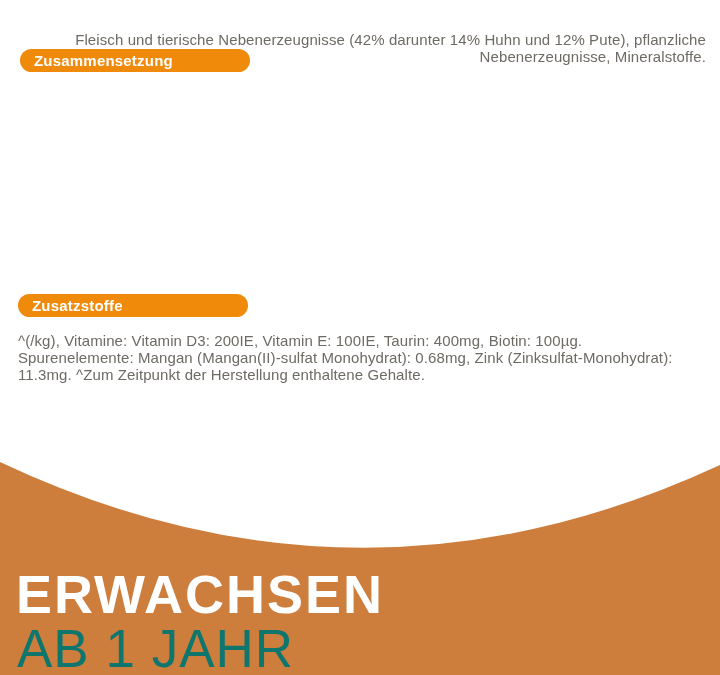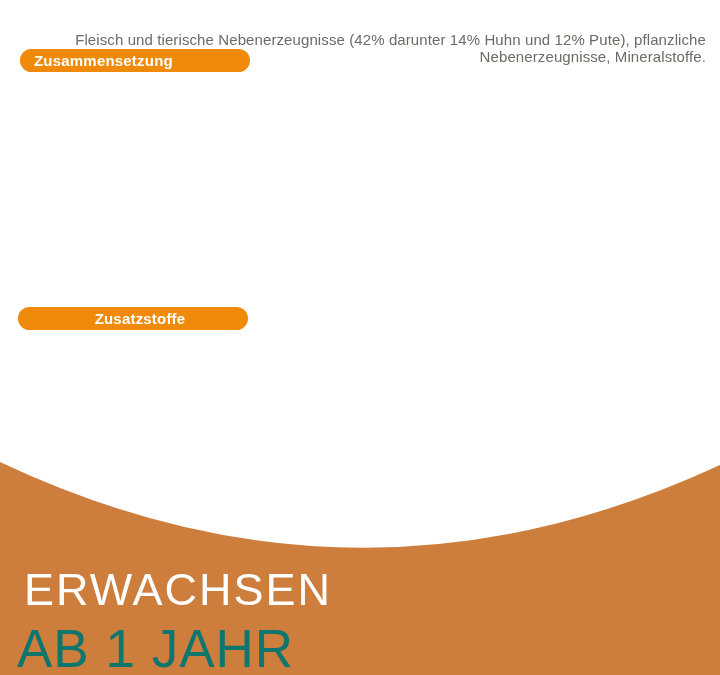--- a/index.html
+++ b/index.html
@@ -21,21 +21,21 @@
     border-radius: 12px;
     background: var(--badge-bg, #EF8A0B);
     color: var(--badge-text, #ffffff);
     font-size: 15px;
     font-weight: 700;
     line-height: 23px;
     letter-spacing: 0.2px;
   }
   .badge.first { top: 9px; left: 20px; margin-top: 40px; }
   .badge.second { top: 185px; }
-  .badge.third { top: 307px; text-align: center; }
+  .badge.third { top: 294px; }
   .para {
     position: absolute;
     left: 18px;
     width: 688px;
     color: var(--text-gray, #6E6A64);
     font-size: 15px;
     line-height: 17px;
     letter-spacing: 0.1px;
     white-space: pre-line;
   }
@@ -46,25 +46,25 @@
     position: absolute;
     left: 0;
     top: 460px;
     width: 720px;
     height: 215px;
     display: block;
   }
   .banner-curve path { fill: var(--banner-bg, #CD7D3C); }
   .banner-title {
     position: absolute;
-    left: 24px;
+    left: 16px;
     top: 567px;
     color: #ffffff;
-    font-size: 45px;
-    font-weight: 400;
+    font-size: 54px;
+    font-weight: 700;
     line-height: 1;
     letter-spacing: 2px;
   }
   .banner-subtitle {
     position: absolute;
     left: 17px;
     top: 622px;
     color: #0f766e;
     font-size: 53px;
     font-weight: 400;
@@ -76,20 +76,23 @@
 <body>
 
 <div class="page">
 
   <div class="badge first">Zusammensetzung</div>
   <div class="para first">Fleisch und tierische Nebenerzeugnisse (42% darunter 14% Huhn und 12% Pute), pflanzliche
 Nebenerzeugnisse, Mineralstoffe.</div>
 
 
   <div class="badge third">Zusatzstoffe</div>
+  <div class="para third">^(/kg), Vitamine: Vitamin D3: 200IE, Vitamin E: 100IE, Taurin: 400mg, Biotin: 100µg.
+Spurenelemente: Mangan (Mangan(II)-sulfat Monohydrat): 0.68mg, Zink (Zinksulfat-Monohydrat):
+11.3mg. ^Zum Zeitpunkt der Herstellung enthaltene Gehalte.</div>
 
   <svg class="banner-curve" viewBox="0 0 720 215" preserveAspectRatio="none">
     <path d="M0,2 Q360,172 720,5 L720,215 L0,215 Z"></path>
   </svg>
 
   <div class="banner-title">ERWACHSEN</div>
   <div class="banner-subtitle">AB 1 JAHR</div>
 
 </div>
 

